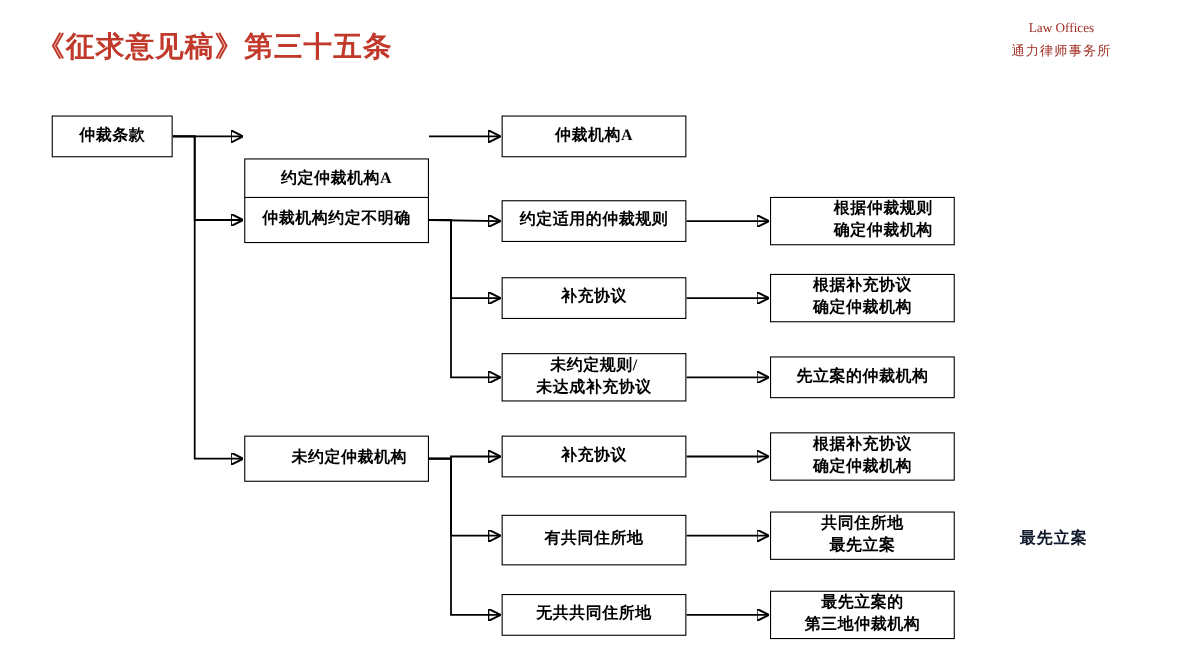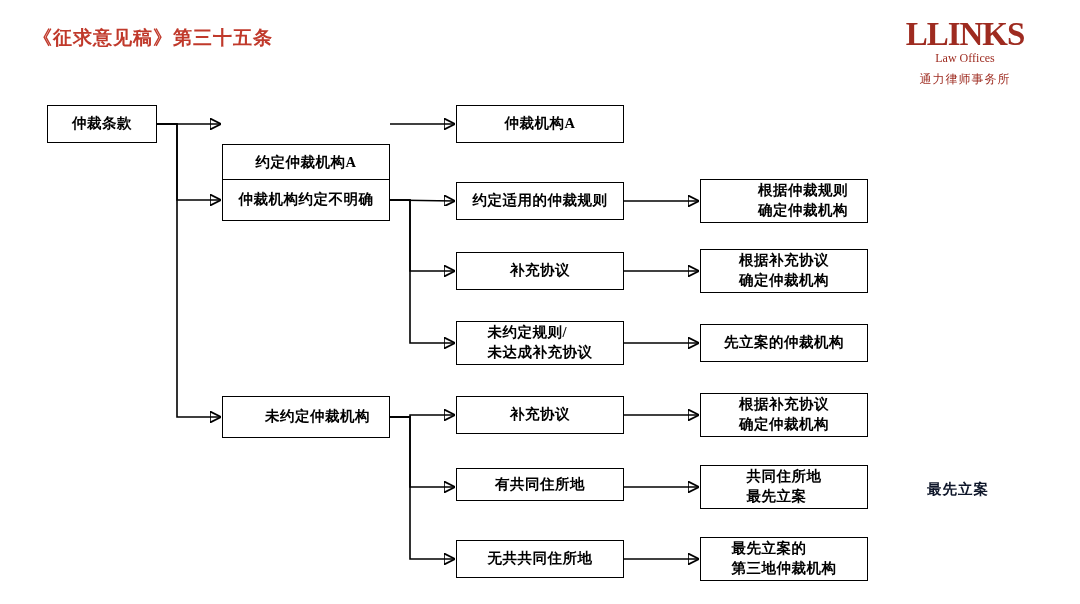--- a/index.html
+++ b/index.html
@@ -17,21 +17,21 @@
   #canvas {
     position: absolute;
     left: 0; top: 0;
     width: 1080px;
     height: 604px;
   }
   .title {
     position: absolute;
     left: 33px;
     top: 25px;
-    font-size: 19px;
+    font-size: 26px;
     font-weight: bold;
     color: #c0392b;
     letter-spacing: 1px;
     white-space: nowrap;
   }
   .logo {
     position: absolute;
     right: 52px;
     top: 18px;
     width: 126px;
@@ -60,20 +60,21 @@
     white-space: nowrap;
   }
   .node {
     position: absolute;
     border: 1px solid #000000;
     background: #ffffff;
     box-sizing: border-box;
     display: flex;
     align-items: center;
     justify-content: center;
+    text-align: center;
     font-size: 14.5px;
     font-weight: bold;
     color: #000000;
     line-height: 1.35;
     white-space: pre-line;
     letter-spacing: 0.5px;
   }
   .annotation {
     position: absolute;
     font-size: 14.5px;
@@ -87,21 +88,20 @@
     stroke-width: 1.6;
     fill: none;
   }
 </style>
 </head>
 <body>
 
 <div class="title">《征求意见稿》第三十五条</div>
 
 <div class="logo">
-  <div class="logo-main">LLINKS</div>
   <div class="logo-sub">Law Offices</div>
   <div class="logo-cn">通力律师事务所</div>
 </div>
 
 <svg id="canvas">
   <defs>
     <marker id="arrow" viewBox="0 0 10 10" refX="9" refY="5" markerWidth="7" markerHeight="7" orient="auto-start-reverse">
       <path d="M 0 0 L 10 5 L 0 10 z" fill="#000" stroke="none"></path>
     </marker>
   </defs>
@@ -136,21 +136,21 @@
     <div class="node" style="left: 456px; top: 252px; width: 168px; height: 38px;">补充协议</div>
     <div class="node" style="left: 700px; top: 249px; width: 168px; height: 44px;">根据补充协议
 确定仲裁机构</div>
     <div class="node" style="left: 456px; top: 321px; width: 168px; height: 44px;">未约定规则/
 未达成补充协议</div>
     <div class="node" style="left: 700px; top: 324px; width: 168px; height: 38px;">先立案的仲裁机构</div>
     <div class="node" style="left: 222px; top: 396px; width: 168px; height: 42px; padding-left: 23px;">未约定仲裁机构</div>
     <div class="node" style="left: 456px; top: 396px; width: 168px; height: 38px;">补充协议</div>
     <div class="node" style="left: 700px; top: 393px; width: 168px; height: 44px;">根据补充协议
 确定仲裁机构</div>
-    <div class="node" style="left: 456px; top: 468px; width: 168px; height: 33px;">有共同住所地</div>
+    <div class="node" style="left: 456px; top: 468px; width: 168px; height: 46px;">有共同住所地</div>
     <div class="node" style="left: 700px; top: 465px; width: 168px; height: 44px;">共同住所地
 最先立案</div>
     <div class="node" style="left: 456px; top: 540px; width: 168px; height: 38px;">无共共同住所地</div>
     <div class="node" style="left: 700px; top: 537px; width: 168px; height: 44px;">最先立案的
 第三地仲裁机构</div>
   </div>
 
 <div class="annotation" style="left:927px; top:480px;">最先立案</div>
 
 </body></html>

